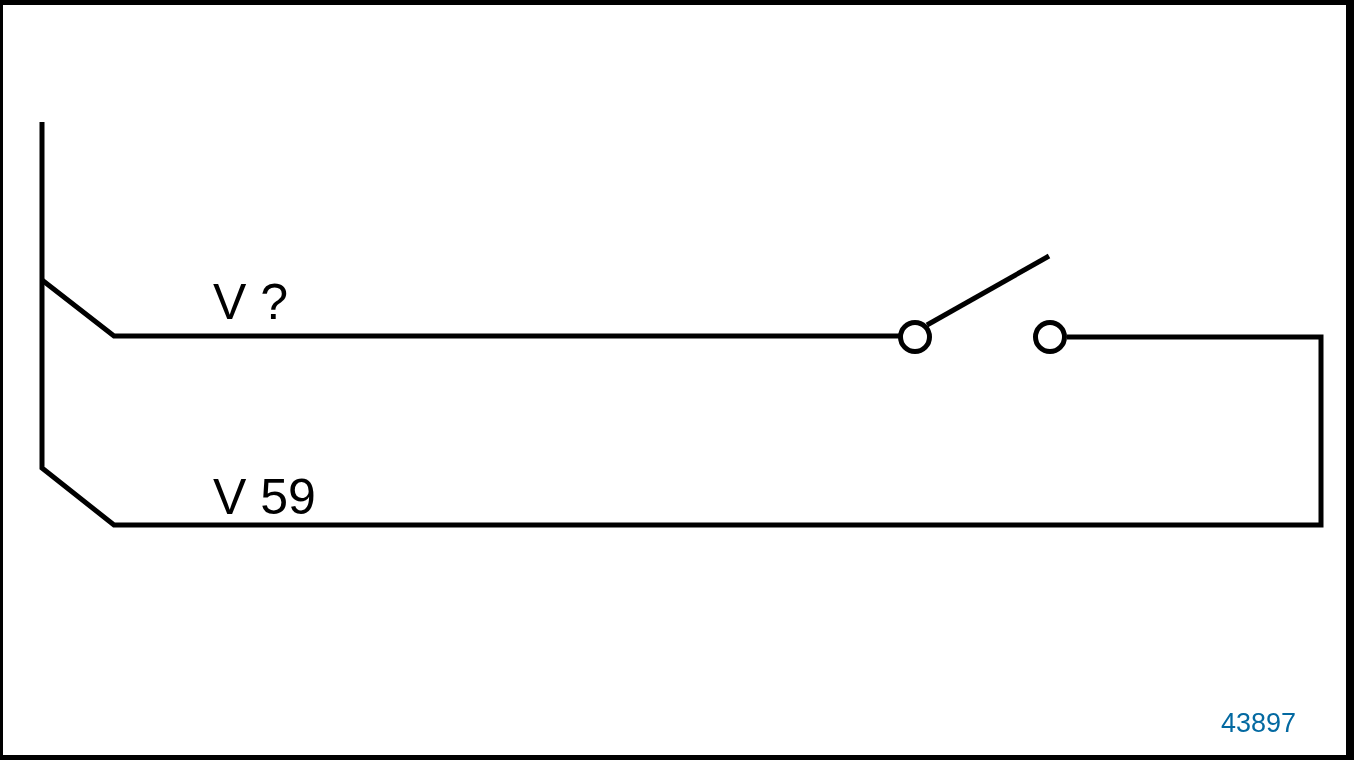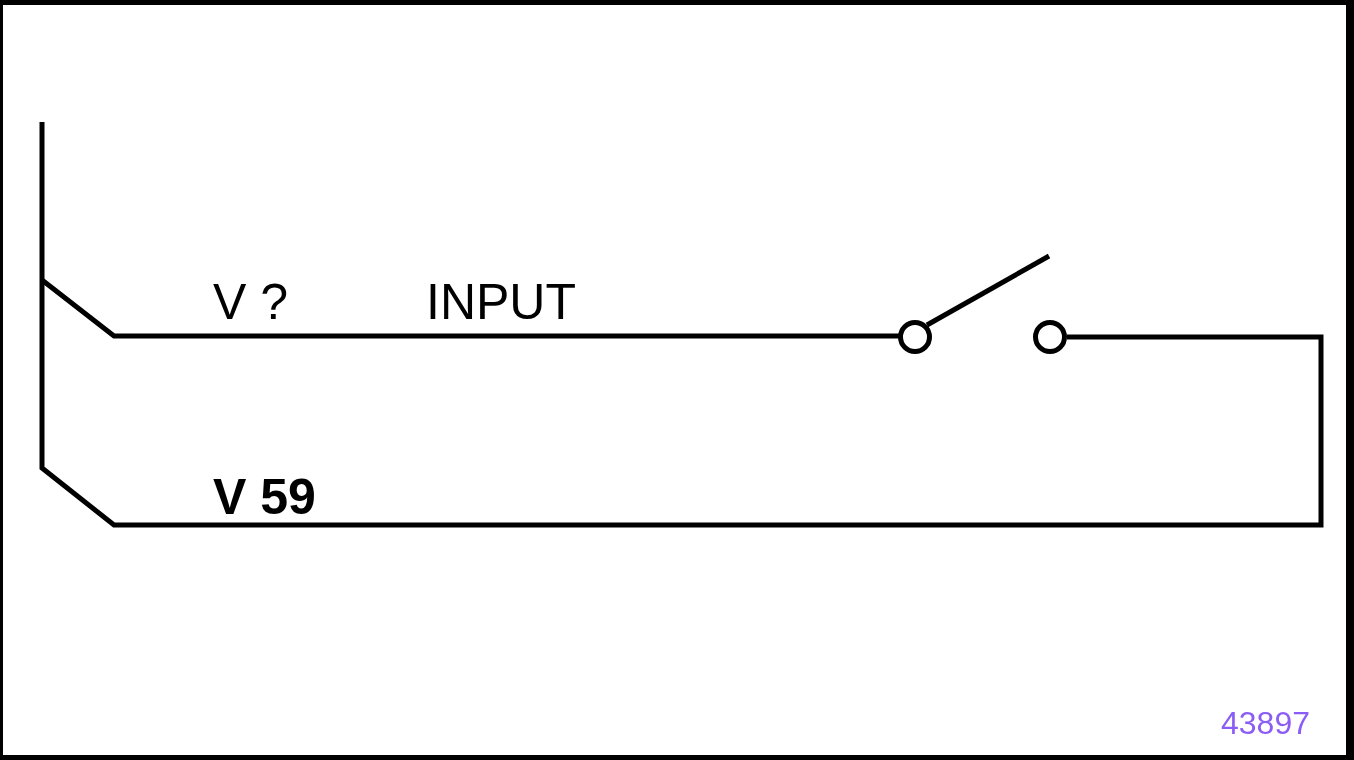--- a/index.html
+++ b/index.html
@@ -32,28 +32,28 @@
   .label {
     position: absolute;
     color: #000000;
     font-size: 50px;
     line-height: 50px;
     white-space: nowrap;
     letter-spacing: 0px;
   }
   .pin-top    { left: 210px; top: 272px; }
   .name-top   { left: 423px; top: 272px; }
-  .pin-bot    { left: 210px; top: 467px; font-weight: bold; }
+  .pin-bot    { left: 210px; top: 467px; }
   .name-bot   { left: 420px; top: 467px; }
   .fig-number {
     position: absolute;
     left: 1218px;
     top: 697px;
-    color: #8b5cf6;
-    font-size: 32px;
+    color: #0369a1;
+    font-size: 27px;
     line-height: 42px;
     white-space: nowrap;
   }
 </style>
 </head>
 <body>
 
 <div class="frame">
 
   <svg class="schematic-svg" viewBox="0 0 1354 760">
@@ -64,20 +64,19 @@
 
     <circle cx="912" cy="332" r="14.5" fill="#ffffff" stroke="#000000" stroke-width="5"></circle>
 
     <circle cx="1047" cy="332" r="14.5" fill="#ffffff" stroke="#000000" stroke-width="5"></circle>
 
     <line x1="924" y1="320" x2="1046" y2="251" stroke="#000000" stroke-width="5"></line>
   </svg>
 
   <div class="label pin-top">V ?</div>
 
-  <div class="label name-top">INPUT</div>
 
   <div class="label pin-bot">V 59</div>
 
 
   <div class="fig-number">43897</div>
 
 </div>
 
 </body></html>

